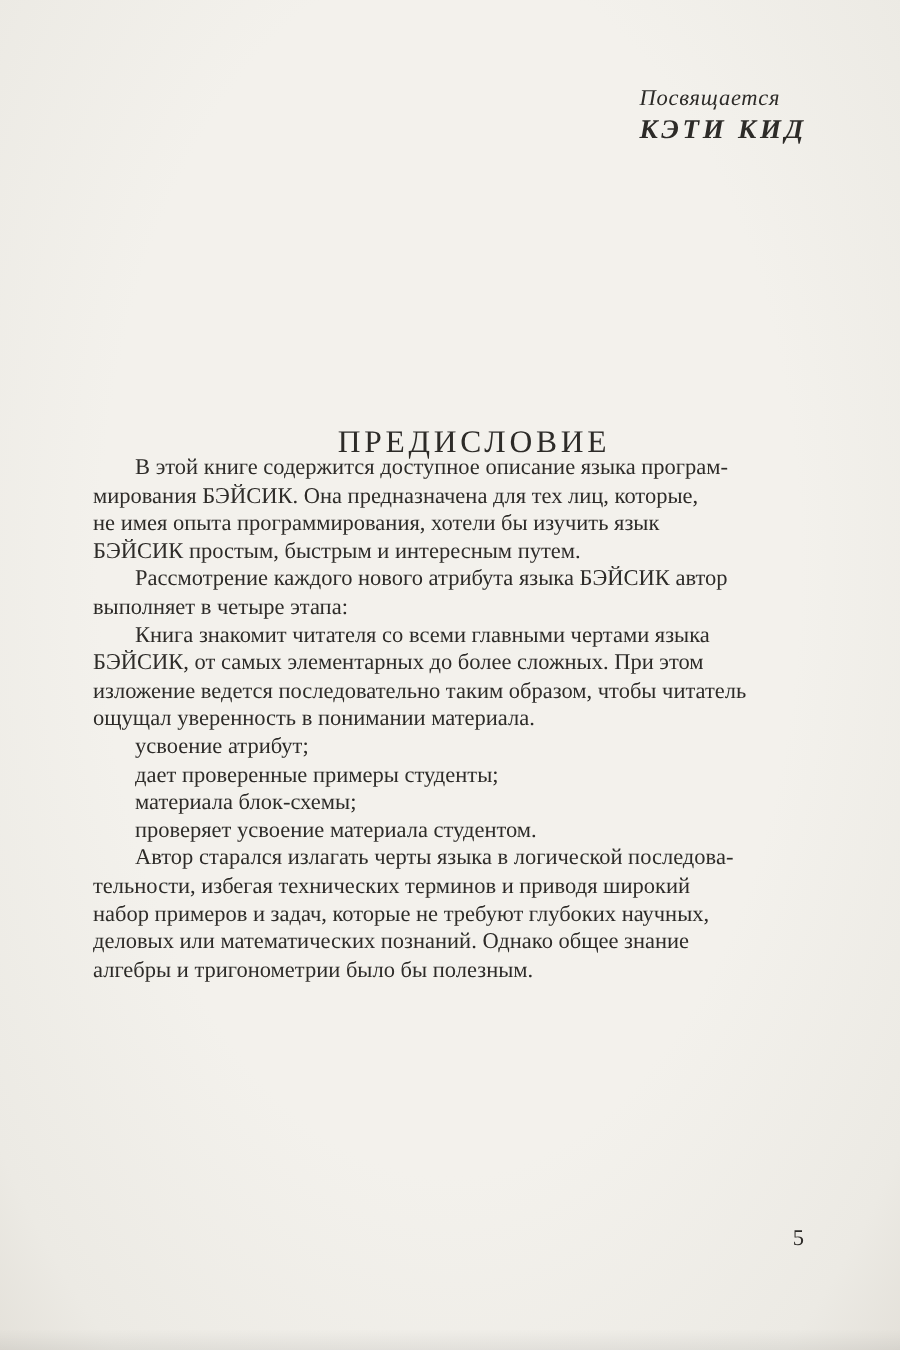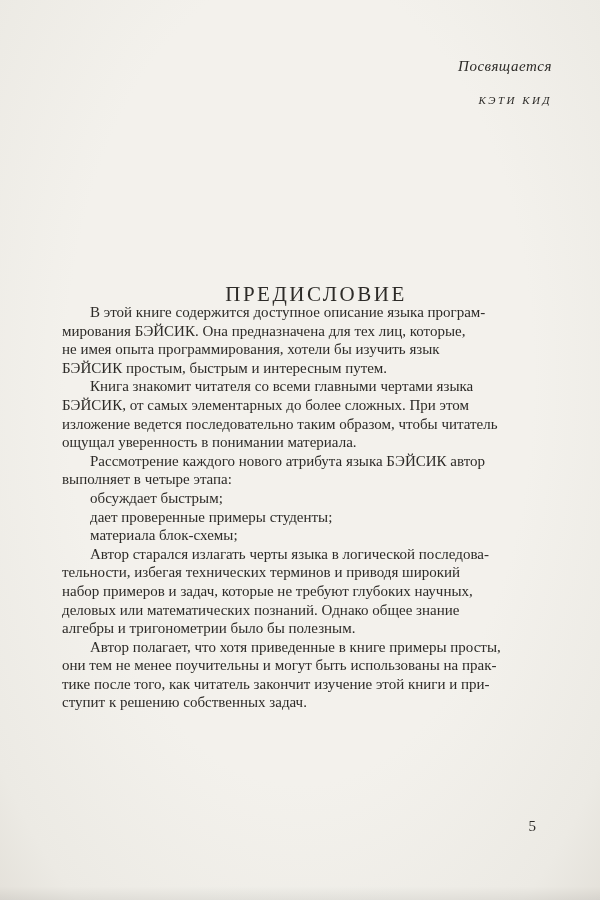--- a/index.html
+++ b/index.html
@@ -21,37 +21,37 @@
     content: "";
     position: absolute;
     left: 0; right: 0; bottom: 0;
     height: 14px;
     background: linear-gradient(to bottom, rgba(0,0,0,0), rgba(0,0,0,0.06));
     pointer-events: none;
   }
   .dedication {
     position: absolute;
     top: 57px;
-    right: 48px;
-    text-align: right;
+    right: 62px;
+    text-align: left;
     line-height: 19px;
   }
   .dedication .ded-line1 {
     font-style: italic;
     font-size: 15px;
     letter-spacing: 0.5px;
     display: block;
   }
   .dedication .ded-line2 {
     font-style: italic;
-    font-weight: normal;
-    font-size: 11px;
+    font-weight: bold;
+    font-size: 18px;
     letter-spacing: 2.5px;
     display: block;
-    margin-top: 15px;
+    margin-top: 1px;
   }
   .heading {
     position: absolute;
     top: 266px;
     left: 0;
     width: 100%;
     text-align: center;
     font-size: 21px;
     font-weight: normal;
     letter-spacing: 2.5px;
@@ -85,24 +85,24 @@
 
   <div class="dedication">
     <span class="ded-line1">Посвящается</span>
     <span class="ded-line2">КЭТИ КИД</span>
   </div>
 
   <h1 class="heading">ПРЕДИСЛОВИЕ</h1>
 
   <div class="body-text">
       <p class="para">В этой книге содержится доступное описание языка програм-<br>мирования БЭЙСИК. Она предназначена для тех лиц, которые,<br>не имея опыта программирования, хотели бы изучить язык<br>БЭЙСИК простым, быстрым и интересным путем.</p>
+      <p class="para">Рассмотрение каждого нового атрибута языка БЭЙСИК автор<br>выполняет в четыре этапа:</p>
       <p class="para">Книга знакомит читателя со всеми главными чертами языка<br>БЭЙСИК, от самых элементарных до более сложных. При этом<br>изложение ведется последовательно таким образом, чтобы читатель<br>ощущал уверенность в понимании материала.</p>
-      <p class="para">Рассмотрение каждого нового атрибута языка БЭЙСИК автор<br>выполняет в четыре этапа:</p>
-      <p class="para">обсуждает быстрым;</p>
+      <p class="para">усвоение атрибут;</p>
       <p class="para">дает проверенные примеры студенты;</p>
       <p class="para">материала блок-схемы;</p>
+      <p class="para">проверяет усвоение материала студентом.</p>
       <p class="para">Автор старался излагать черты языка в логической последова-<br>тельности, избегая технических терминов и приводя широкий<br>набор примеров и задач, которые не требуют глубоких научных,<br>деловых или математических познаний. Однако общее знание<br>алгебры и тригонометрии было бы полезным.</p>
-      <p class="para">Автор полагает, что хотя приведенные в книге примеры просты,<br>они тем не менее поучительны и могут быть использованы на прак-<br>тике после того, как читатель закончит изучение этой книги и при-<br>ступит к решению собственных задач.</p>
     </div>
 
   <div class="page-number">5</div>
 
 </div>
 
 </body></html>

